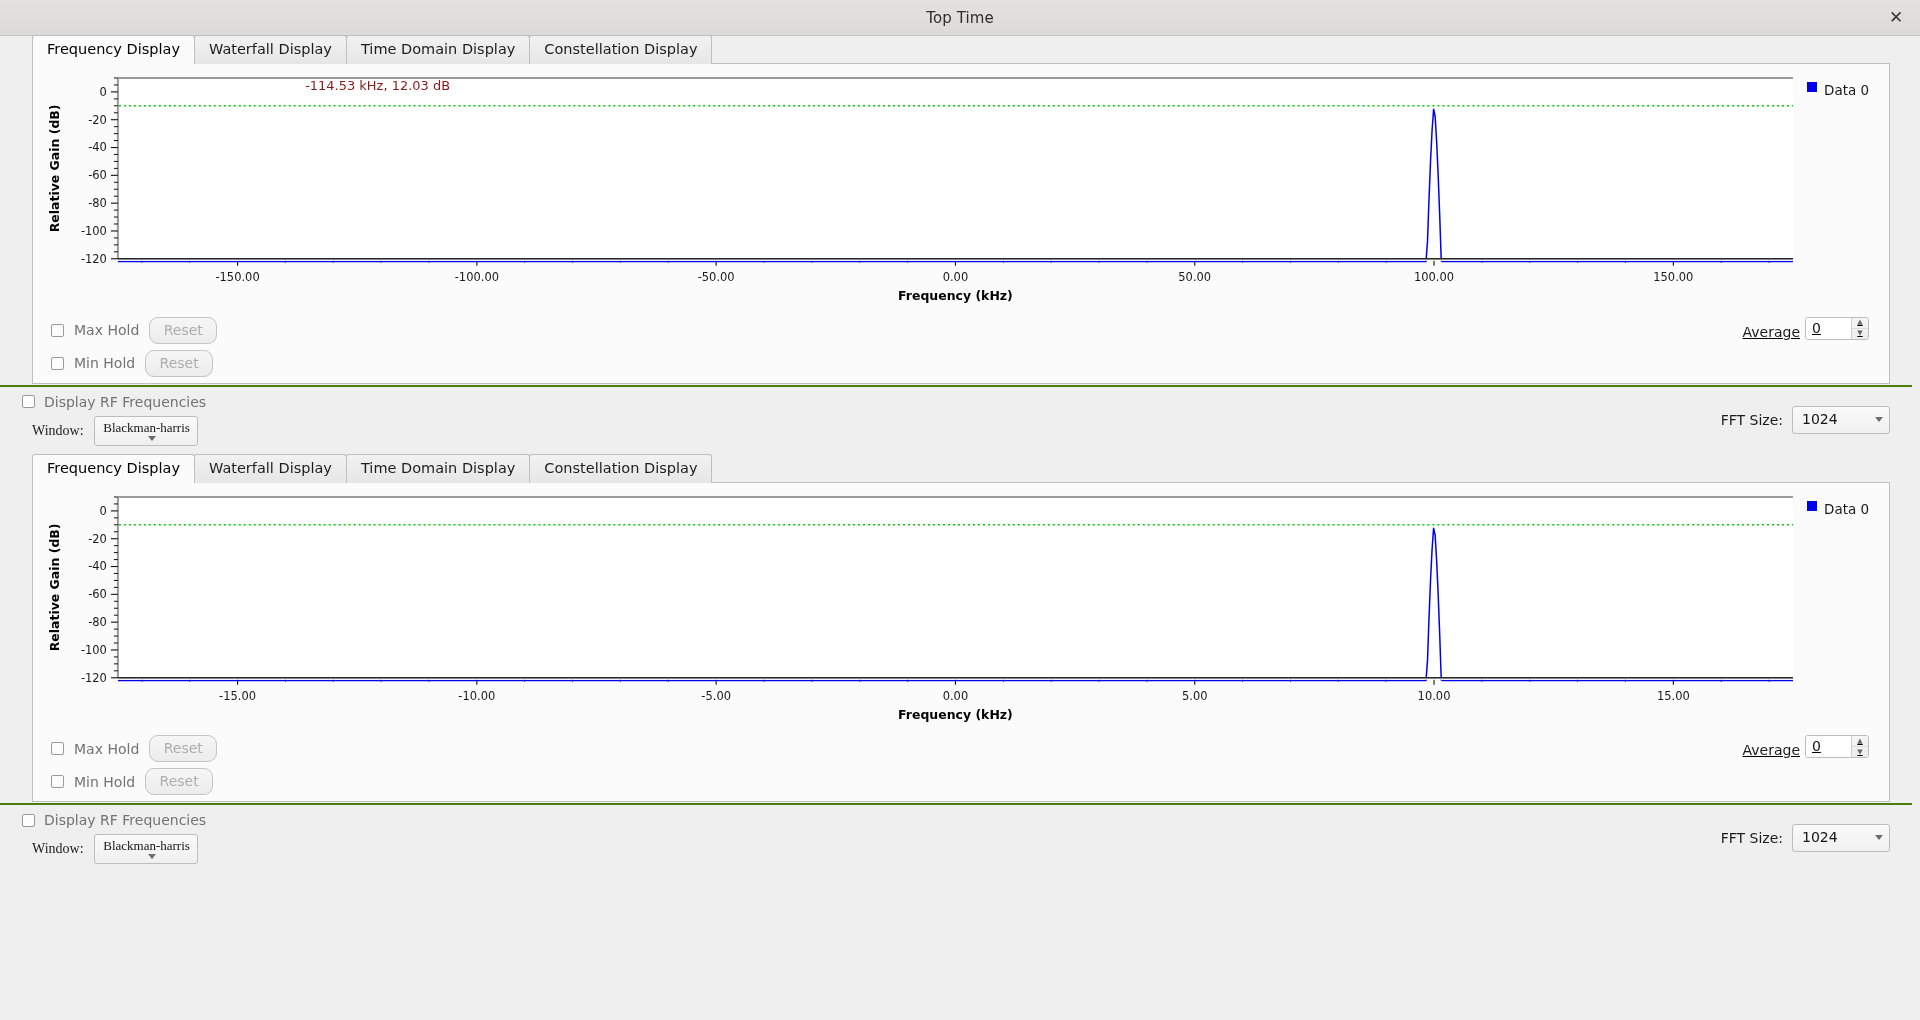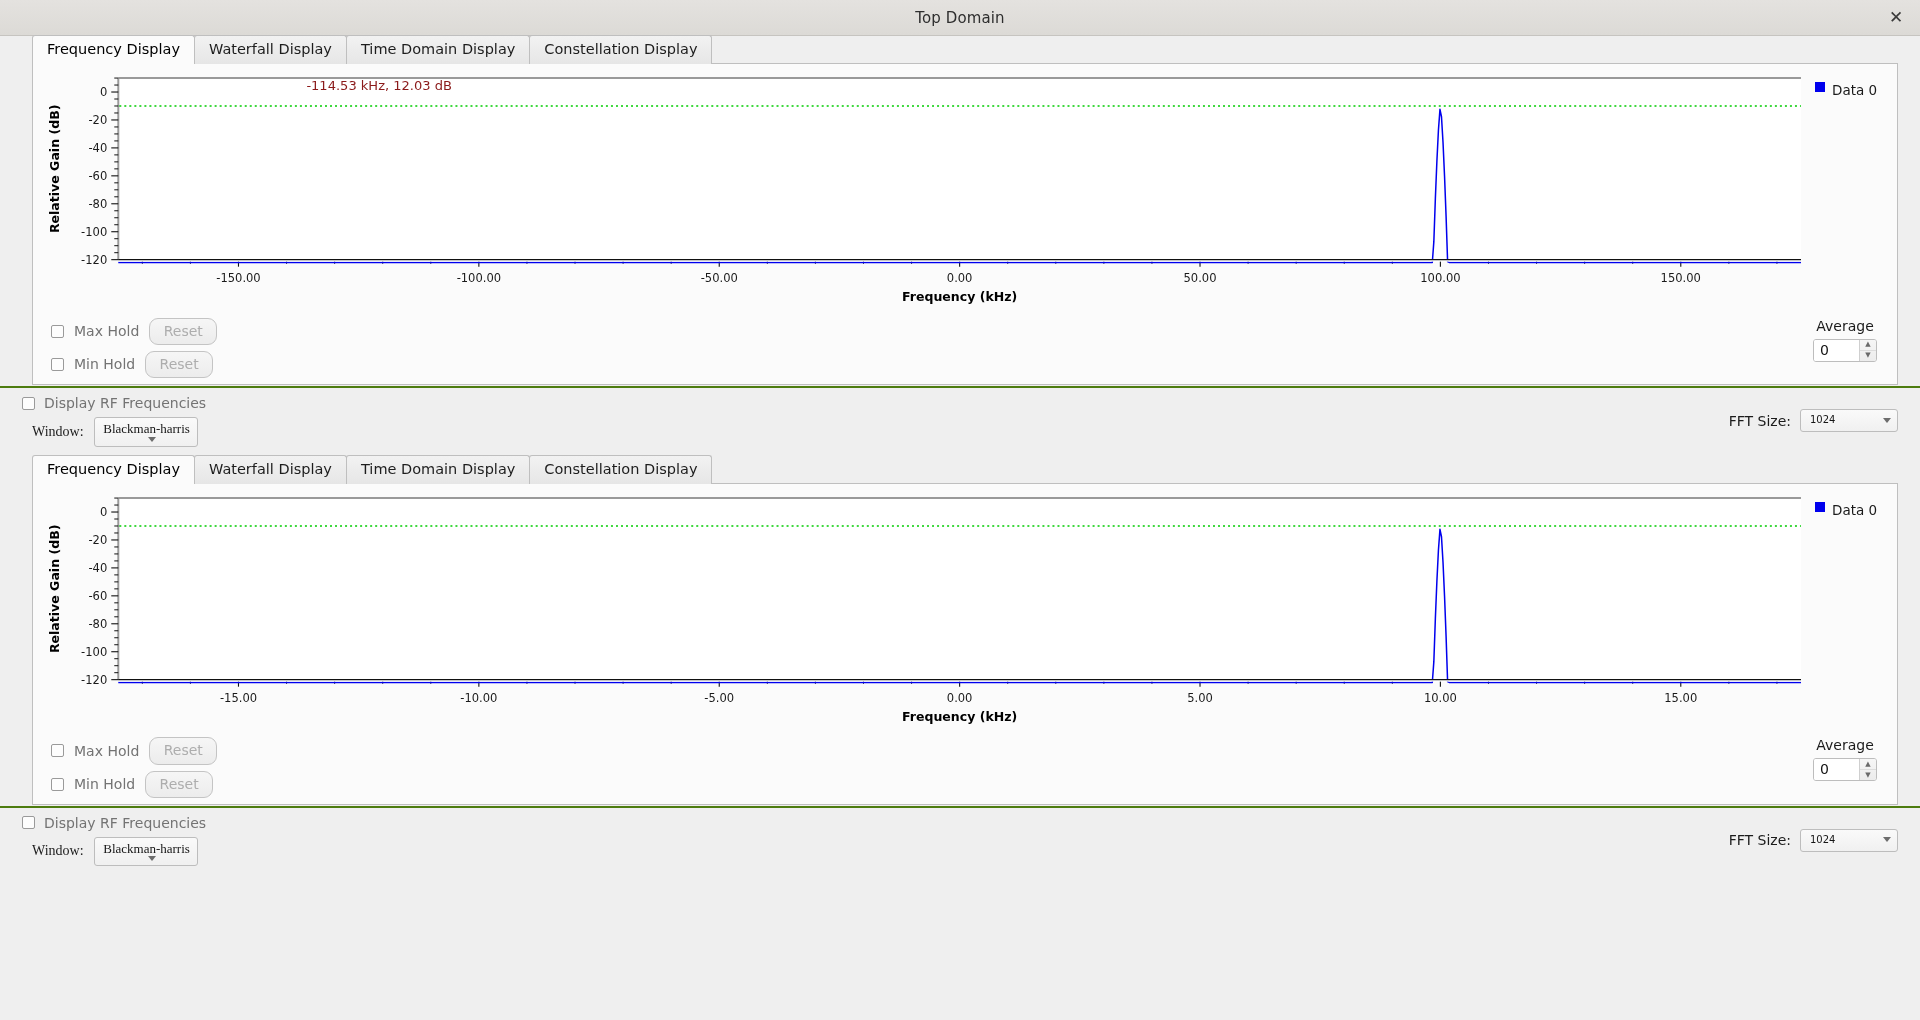--- a/index.html
+++ b/index.html
@@ -25,21 +25,21 @@
   }
   .titlebar-close {
     position: absolute; right: 10px; top: 50%; transform: translateY(-50%);
     width: 28px; height: 28px;
     display: flex; align-items: center; justify-content: center;
     font-size: 17px; color: #3a3a3a; cursor: pointer;
     line-height: 1;
   }
 
   
-  .panel { padding: 0 0 0 0; }
+  .panel { padding: 0 8px 0 0; }
   .panel-inner { position: relative; }
 
   .tabbar {
     display: flex; align-items: flex-end;
     padding-left: 32px;
     height: 28px;
     position: relative;
     z-index: 3;
   }
   .tab {
@@ -109,21 +109,21 @@
     font-size: 14px;
     border: 1px solid #c4c4c4;
     border-radius: 9px;
     background: linear-gradient(to bottom,#f6f6f6,#ececec);
     color: #adadad;
     text-align: center;
     cursor: default;
     line-height: 1.15;
   }
 
-  .avg-col { display: flex; flex-direction: column; align-items: center; gap: 5px; padding-right: 6px;}
+  .avg-col { display: flex; flex-direction: row; align-items: flex-end; gap: 5px; padding-right: 6px; text-decoration: underline;}
   .avg-label { font-size: 14px; color: #1b1b1b; }
   .spin {
     display: flex; align-items: stretch;
     border: 1px solid #bdbdbd; border-radius: 3px;
     background: #fff; height: 23px; width: 64px;
     overflow: hidden;
   }
   .spin-val {
     flex: 1; font-size: 14px; color: #131313;
     padding: 2px 0 0 6px; background: #fff;
@@ -156,41 +156,41 @@
   .combo {
     display: inline-flex; align-items: center; justify-content: space-between;
     border: 1px solid #bdbdbd; border-radius: 3px;
     background: linear-gradient(to bottom,#fafafa,#f0f0f0);
     font-size: 13px; color: #151515;
     padding: 3px 6px 4px 8px;
     cursor: pointer;
     line-height: 1.2;
   }
   .combo.window { min-width: 104px; flex-direction: column; }
-  .combo.fft { min-width: 98px; font-size: 10px; padding: 4px 6px 5px 9px; }
+  .combo.fft { min-width: 98px; font-size: 14px; padding: 4px 6px 5px 9px; }
   .caret {
     margin-left: 10px;
     border-left: 4px solid transparent;
     border-right: 4px solid transparent;
     border-top: 5px solid #6d6d6d;
     display: inline-block;
   }
   .fft-row { display: flex; align-items: center; gap: 9px; }
   .fft-label { font-size: 14px; color: #1b1b1b; margin-left: 42px; }
 
   
   .axtxt { font-family: "DejaVu Sans","Liberation Sans",sans-serif; font-size: 11.5px; fill: #1a1a1a; }
   .axtitle { font-family: "DejaVu Sans","Liberation Sans",sans-serif; font-size: 12.5px; font-weight: bold; fill: #000; }
   .annot { font-family: "DejaVu Sans","Liberation Sans",sans-serif; font-size: 13px; fill: #8b1a1a; }
 </style>
 </head>
 <body>
 
 <div class="titlebar">
-  <div class="titlebar-title">Top Domain</div>
+  <div class="titlebar-title">Top Time</div>
   <div class="titlebar-close">✕</div>
 </div>
 
 <div class="panel">
   <div class="panel-inner">
     <div class="tabbar">
       <div class="tab active">Frequency Display</div>
       <div class="tab">Waterfall Display</div>
       <div class="tab">Time Domain Display</div>
       <div class="tab">Constellation Display</div>

